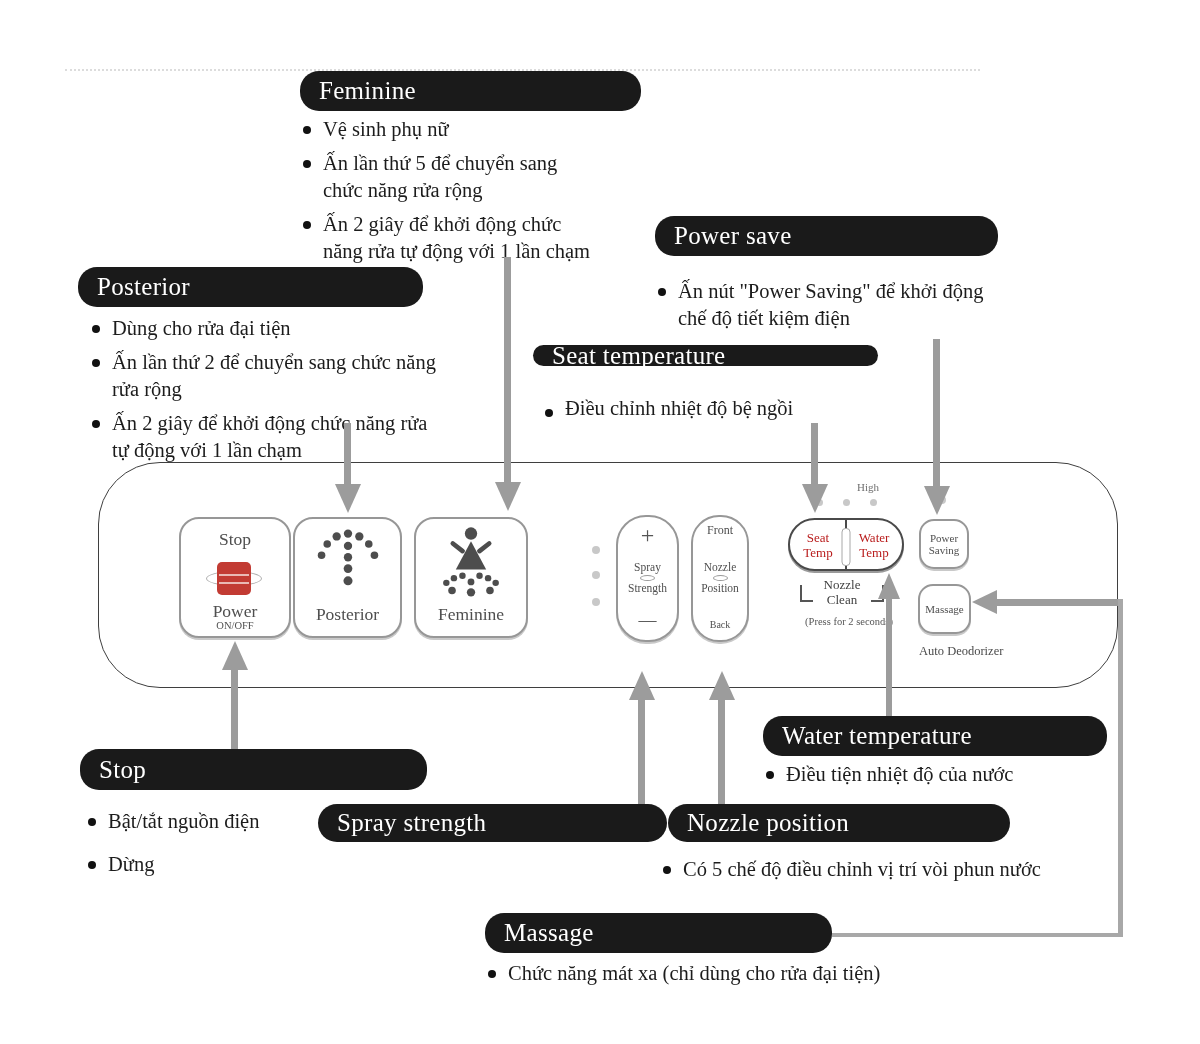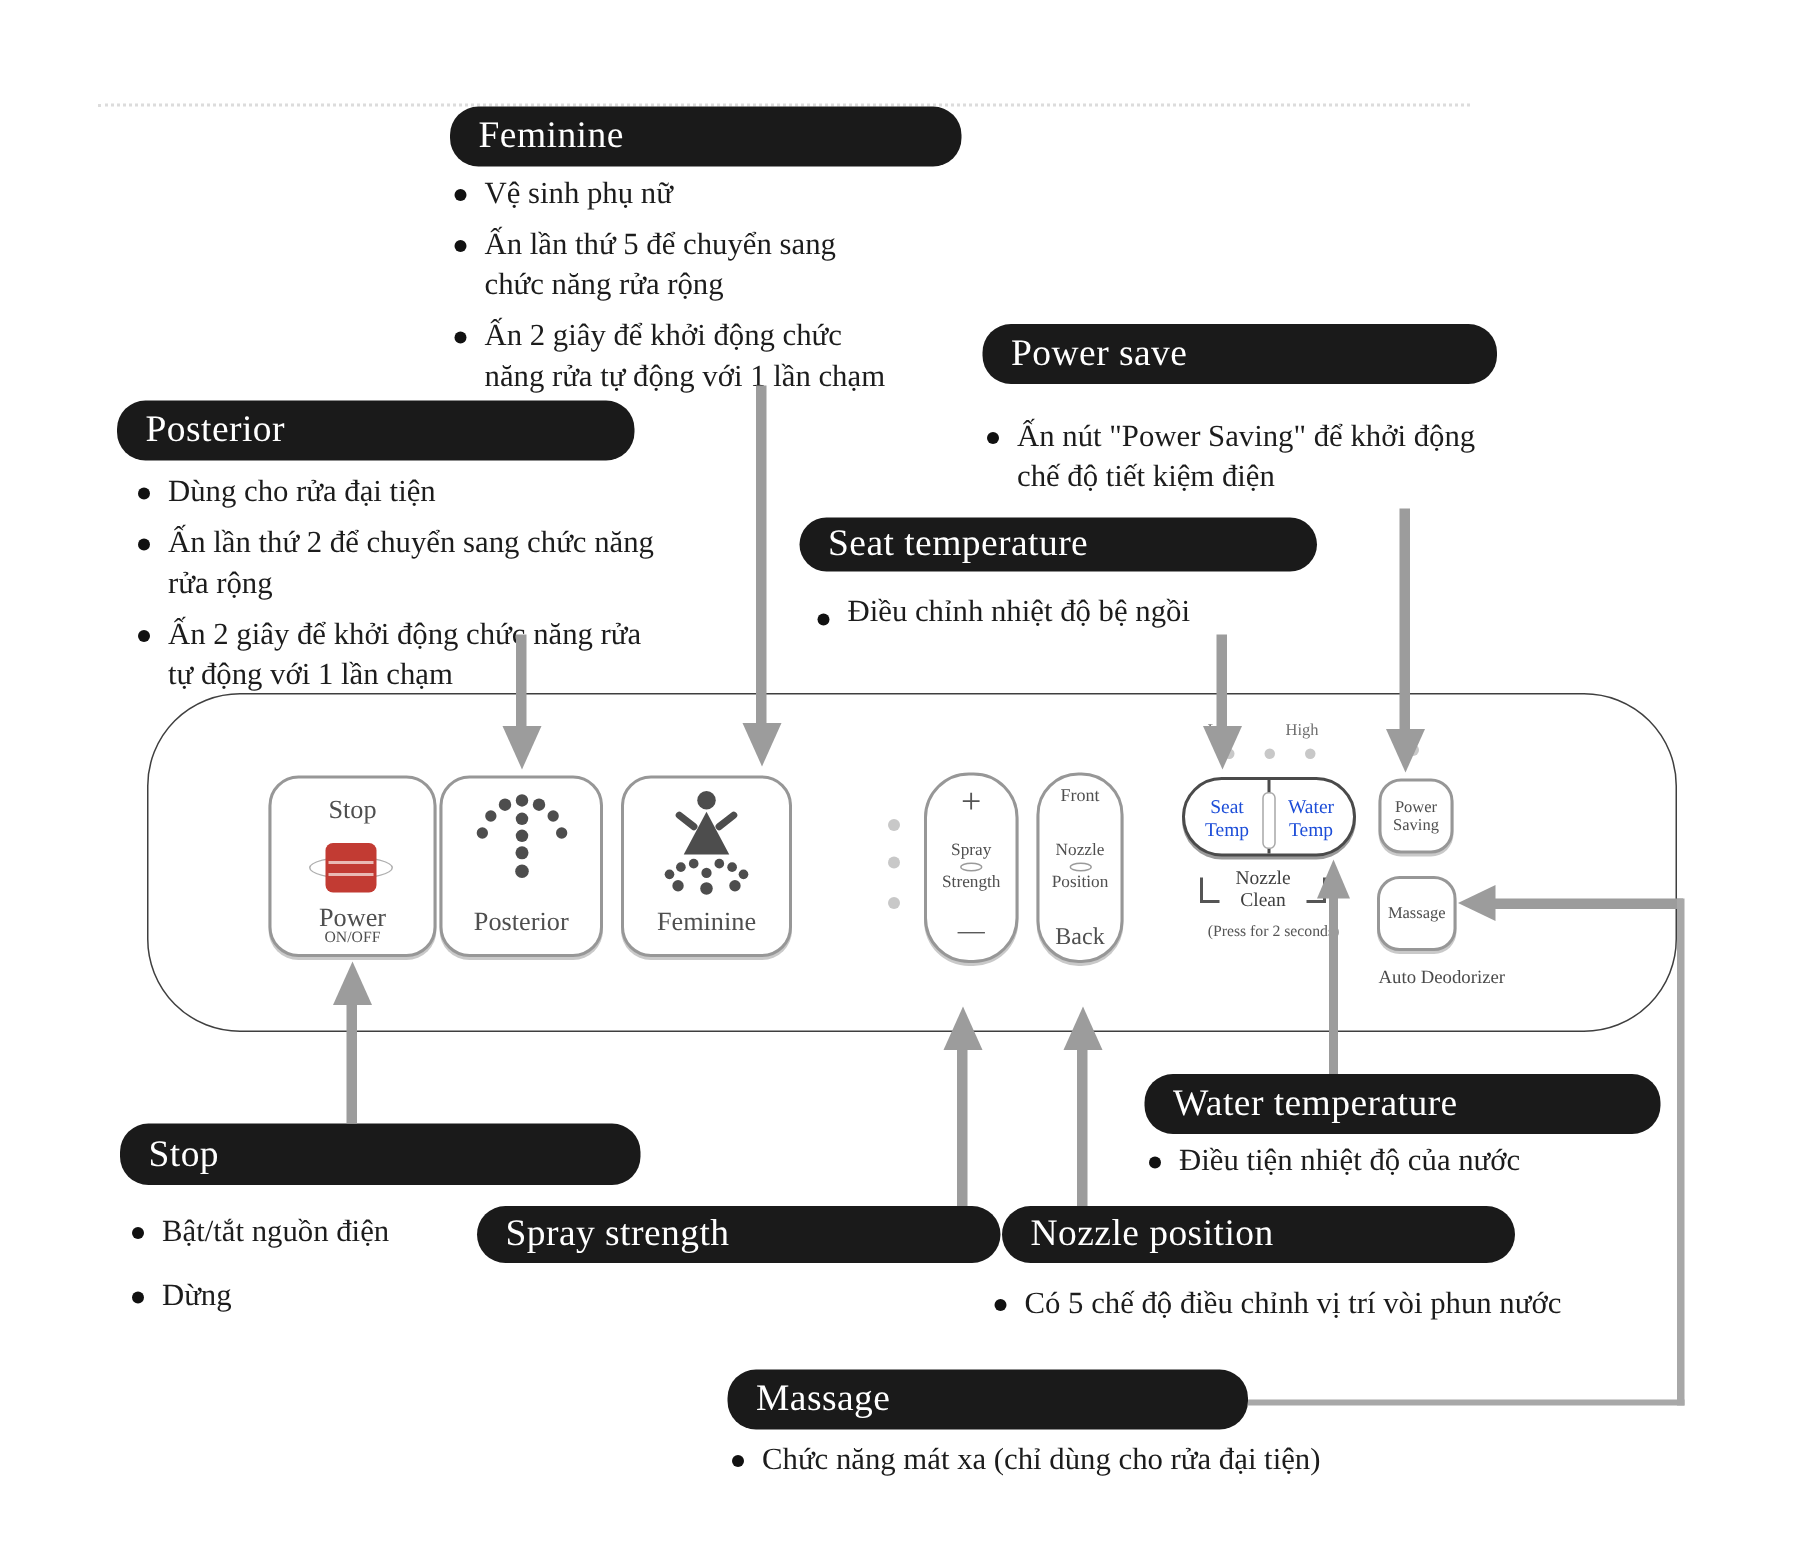--- a/index.html
+++ b/index.html
@@ -34,21 +34,21 @@
   .pb-sym{font-size:24px;color:#555;line-height:22px;}
   .pb-word{font-size:11.5px;line-height:13px;color:#4f4f4f;text-align:center;}
   .oval{width:13px;height:4px;border:1px solid #9a9a9a;border-radius:50%;margin:1px auto;}
 
   .led{position:absolute;border-radius:50%;background:#c8c8c8;}
   .tinytext{position:absolute;color:#6f6f6f;font-size:11px;}
 
   .dualpill{position:absolute;background:#fff;border:2.5px solid #4a4a4a;border-radius:27px;
             box-shadow:0 2px 0 #9a9a9a;display:flex;box-sizing:border-box;}
   .dualhalf{flex:1;display:flex;flex-direction:column;align-items:center;justify-content:center;
-            font-size:13px;line-height:15px;color:#1d4ed8;}
+            font-size:13px;line-height:15px;color:#b91c1c;}
   .dualdiv{position:absolute;left:50%;top:0;bottom:0;width:2px;background:#4a4a4a;transform:translateX(-50%);}
   .dualslot{position:absolute;left:50%;top:8px;transform:translateX(-50%);width:7px;height:36px;
             background:#fff;border:1px solid #a8a8a8;border-radius:4px;}
 
   .bracket-l{position:absolute;width:11px;height:15px;border-left:2.5px solid #555;border-bottom:2.5px solid #555;}
   .bracket-r{position:absolute;width:11px;height:15px;border-right:2.5px solid #555;border-bottom:2.5px solid #555;}
   .nclean{position:absolute;text-align:center;font-size:13px;line-height:15px;color:#3f3f3f;}
   .pressnote{position:absolute;font-size:10.5px;color:#555;}
 
   .smallbtn{border-radius:15px;display:flex;flex-direction:column;align-items:center;justify-content:center;
@@ -84,21 +84,21 @@
 
   <div class="pill" style="left:300px;top:71px;width:341px;">
     <span class="pill-text">Feminine</span>
     </div>
   <div class="pill" style="left:78px;top:267px;width:345px;">
     <span class="pill-text">Posterior</span>
     </div>
   <div class="pill" style="left:655px;top:216px;width:343px;">
     <span class="pill-text">Power save</span>
     </div>
-  <div class="pill" style="left:533px;top:345px;width:345px;height:36px;">
+  <div class="pill" style="left:533px;top:345px;width:345px;height:21px;">
     <span class="pill-text">Seat temperature</span>
     </div>
   <div class="pill" style="left:80px;top:749px;width:347px;height:41px;">
     <span class="pill-text">Stop</span>
     </div>
   <div class="pill" style="left:318px;top:804px;width:349px;height:38px;">
     <span class="pill-text">Spray strength</span>
     </div>
   <div class="pill" style="left:668px;top:804px;width:342px;height:38px;">
     <span class="pill-text">Nozzle position</span>
@@ -258,21 +258,21 @@
       <div class="pb-sym" style="font-size:18px;">—</div>
     </div>
 
     <div class="btn pillbtn" style="left:592px;top:52px;width:58px;height:127px;border-radius:28px;">
       <div class="pb-word" style="font-size:12px;">Front</div>
       <div class="pb-word">
         <span>Nozzle</span>
         <div class="oval"></div>
         <span>Position</span>
       </div>
-      <div class="pb-word" style="font-size:16px;">Back</div>
+      <div class="pb-word" style="font-size:10px;">Back</div>
     </div>
 
     <div class="tinytext" style="left:706px;top:18px;">Low</div>
     <div class="tinytext" style="left:758px;top:18px;">High</div>
     <div class="led" style="left:717px;top:36px;width:7px;height:7px;"></div>
     <div class="led" style="left:744px;top:36px;width:7px;height:7px;"></div>
     <div class="led" style="left:771px;top:36px;width:7px;height:7px;"></div>
 
     <div class="dualpill" style="left:689px;top:55px;width:116px;height:53px;">
       <div class="dualhalf">

